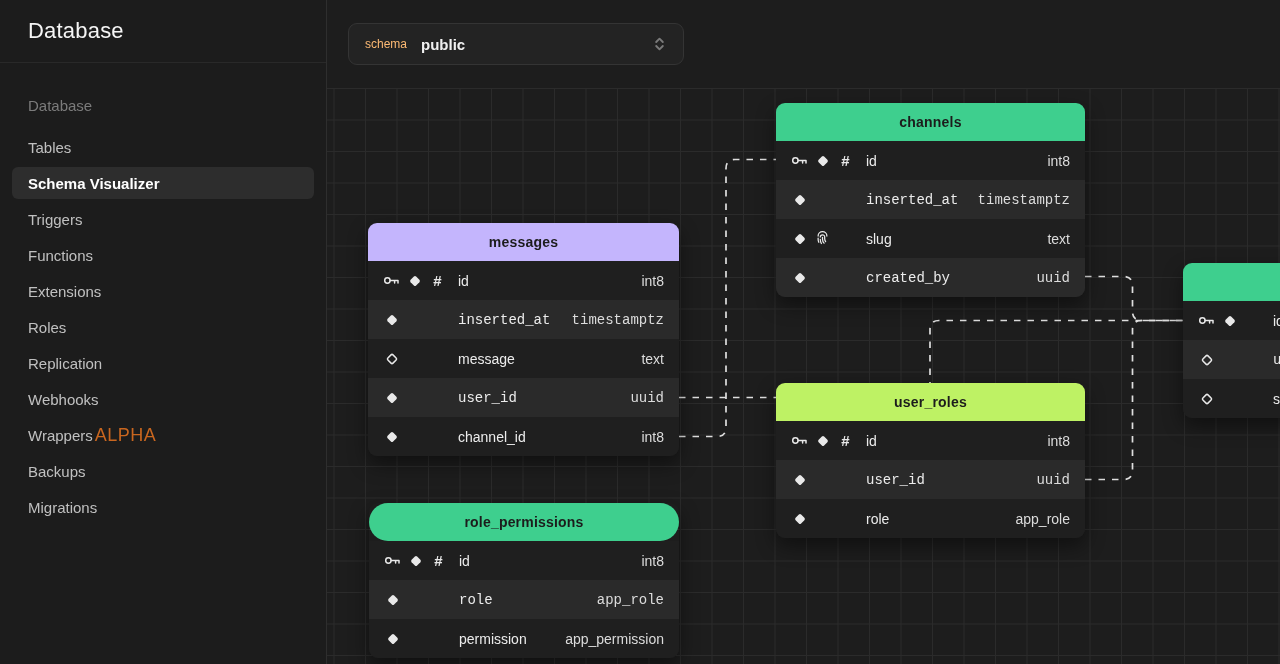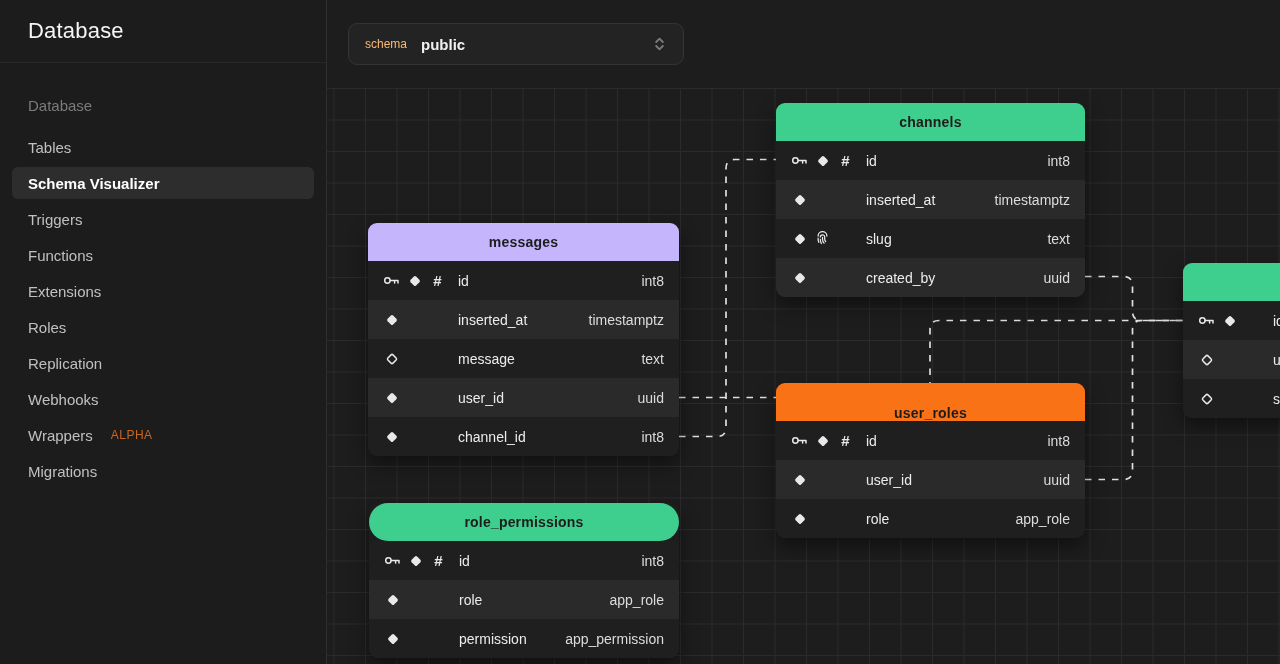--- a/index.html
+++ b/index.html
@@ -22,21 +22,21 @@
   }
   .sidebar-title { font-size:22px; font-weight:500; color:#f5f5f5; letter-spacing:.2px; }
   .sidebar-nav { padding:34px 12px 0 12px; }
   .section-label { color:#7b7b7b; font-size:15px; padding:0 16px; margin-bottom:16px; line-height:18px; }
   .nav-item {
     height:32px; display:flex; align-items:center;
     padding:0 16px; margin-bottom:4px; border-radius:6px;
     color:#c0c0c0; font-size:15px; cursor:pointer; white-space:nowrap;
   }
   .nav-item.active { background:#2d2d2d; color:#ffffff; font-weight:700; }
-  .badge-alpha { margin-left:18px; font-size:12px; letter-spacing:.5px; }
+  .badge-alpha { margin-left:2px; font-size:18px; letter-spacing:.5px; }
 
   
   .main { position:absolute; left:327px; top:0; width:953px; height:664px; overflow:hidden; background:#1d1d1d; }
   .canvas-grid {
     position:absolute; left:0; top:88px; right:0; bottom:0;
     background-image:
       linear-gradient(to right, #2b2b2b 1px, transparent 1px),
       linear-gradient(to bottom, #2b2b2b 1px, transparent 1px);
     background-size:31.5px 31.5px;
     background-position:6.5px 0;
@@ -65,21 +65,21 @@
   .table-header {
     height:38px; background:#3ecf8e; color:#1c1c1c;
     font-size:14px; font-weight:700; letter-spacing:.2px;
     display:flex; align-items:center; justify-content:center;
   }
   .table-row {
     height:39px; display:flex; align-items:center;
     padding:0 15px; font-size:14px;
   }
   .table-row.odd  { background:#1f1f1f; }
-  .table-row.even { background:#2a2a2a; }
+  .table-row.even { background:#2a2a2a;font-family:Liberation Mono, monospace; }
   .icon-slot {
     width:17px; height:17px; margin-right:6px; flex:none;
     display:flex; align-items:center; justify-content:center;
   }
   .hash-glyph { font-size:15px; font-weight:700; color:#e8e8e8; }
   .col-name { color:#ececec; margin-left:6px; white-space:nowrap; }
   .col-type { margin-left:auto; color:#dcdcdc; white-space:nowrap; padding-left:8px; }
 </style>
 </head>
 <body>
@@ -111,20 +111,23 @@
         </div>
         <div class="nav-item">
           <span class="nav-label">Replication</span>
         </div>
         <div class="nav-item">
           <span class="nav-label">Webhooks</span>
         </div>
         <div class="nav-item">
           <span class="nav-label">Wrappers</span>
           <span class="badge-alpha" style="color: rgb(201, 102, 31);">ALPHA</span>
+        </div>
+        <div class="nav-item">
+          <span class="nav-label">Backups</span>
         </div>
         <div class="nav-item">
           <span class="nav-label">Migrations</span>
         </div>
       </div>
   </nav>
 </aside>
 
 <main class="main">
   <div class="canvas-grid"></div>
@@ -273,21 +276,21 @@
               <rect x="4.1" y="4.1" width="7.8" height="7.8" rx="1.6" transform="rotate(45 8 8)" fill="#e9e9e9"></rect>
             </svg>
           </span>
           <span class="icon-slot"></span>
           <span class="icon-slot"></span>
           <span class="col-name">created_by</span>
           <span class="col-type">uuid</span>
         </div>
       </div>
       <div class="table-node" style="left: 449px; top: 383px; width: 309px;">
-        <div class="table-header" style="background: #f97316; align-items: flex-end;">
+        <div class="table-header" style="background: #bef264;">
           <span>user_roles</span>
         </div>
         <div class="table-row odd">
           <span class="icon-slot">
             <svg width="17" height="15" viewBox="0 0 17 15">
               <circle cx="4.4" cy="7.5" r="2.7" fill="none" stroke="#e9e9e9" stroke-width="1.5"></circle>
               <path d="M7.2 7.5 H15 M11.6 7.5 v2.4 M15 7.5 v2.4" fill="none" stroke="#e9e9e9" stroke-width="1.5" stroke-linecap="round"></path>
             </svg>
           </span>
           <span class="icon-slot">

